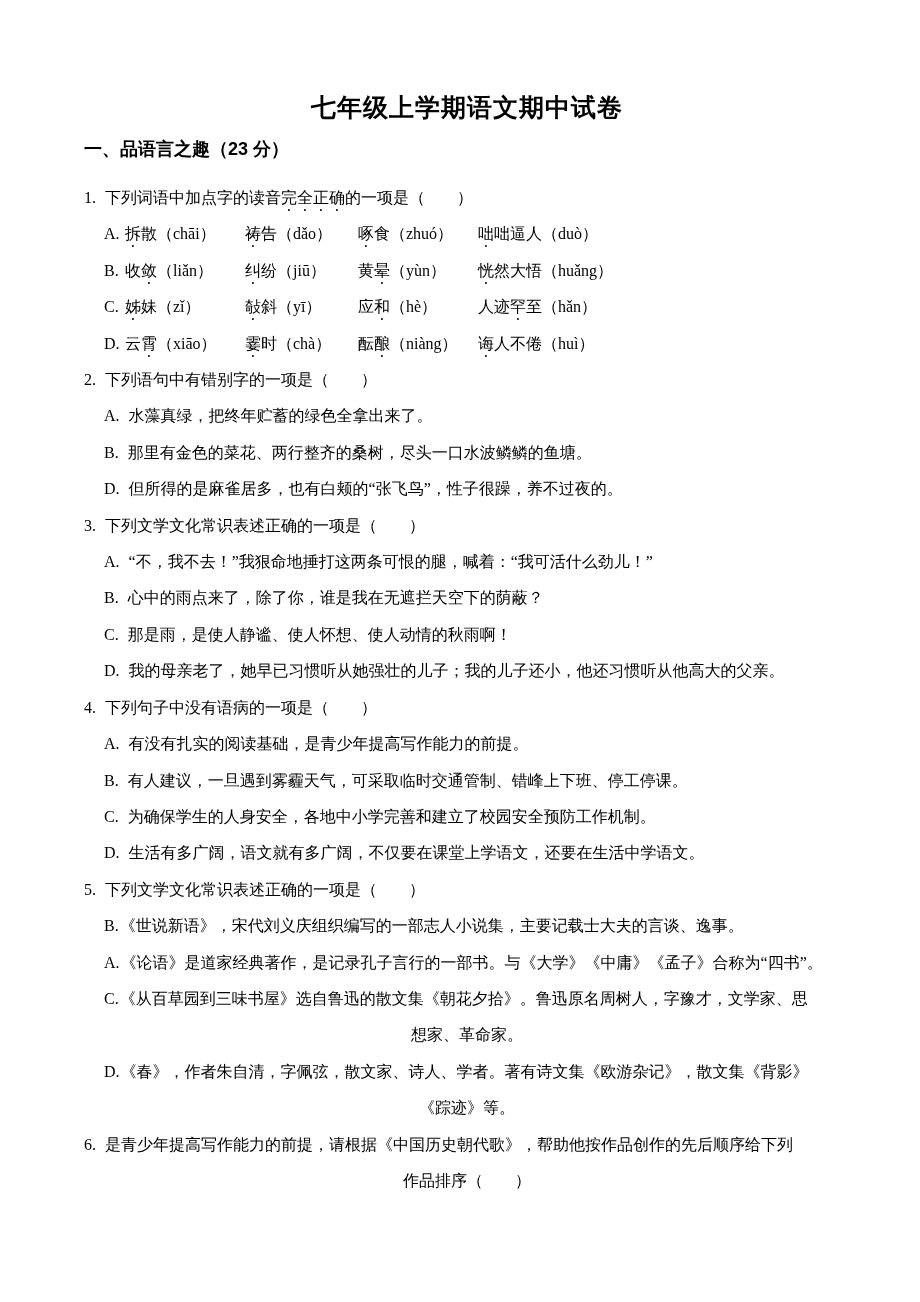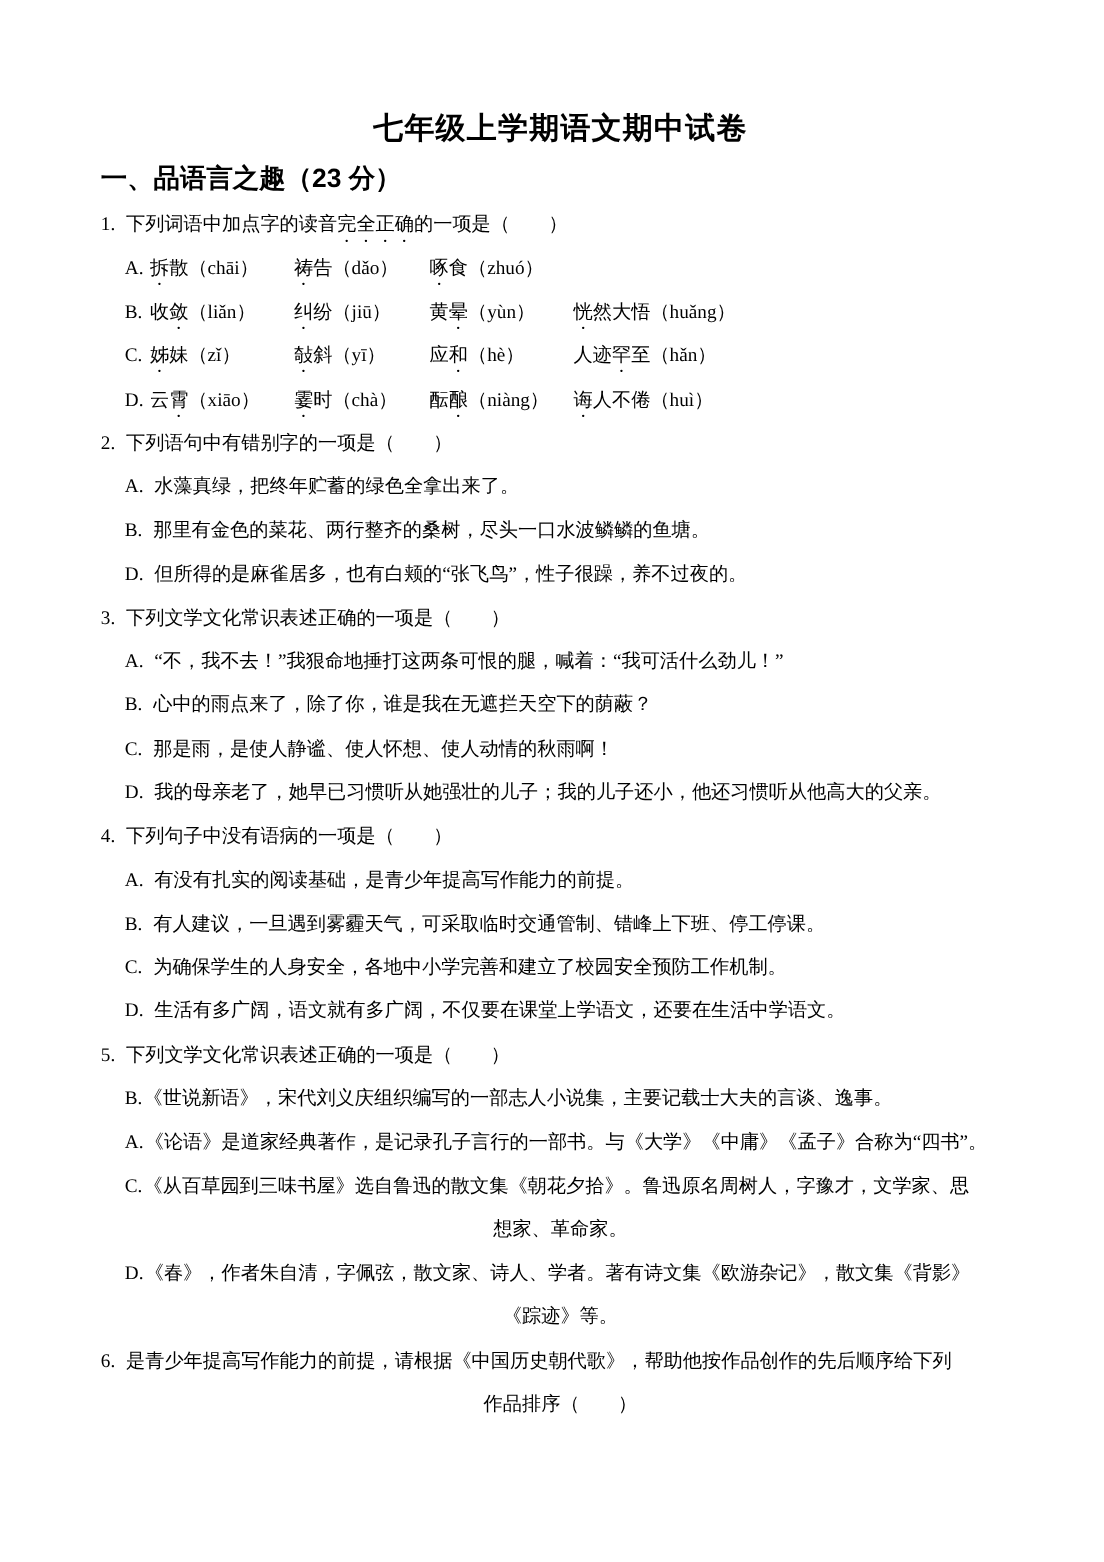--- a/index.html
+++ b/index.html
@@ -10,23 +10,23 @@
     overflow:hidden;
   }
   .page{padding:92px 70px 0 84px;}
   .title{
     margin:0;text-align:center;color:#000;
     font-family:"Liberation Sans","DejaVu Sans",sans-serif;
     font-weight:700;font-size:25px;line-height:30px;
     letter-spacing:1px;
   }
   .section{
-    margin:10px 0 4px 0;color:#000;
+    margin:10px 0 14px 0;color:#000;
     font-family:"Liberation Sans","DejaVu Sans",sans-serif;
-    font-weight:700;font-size:22px;line-height:34px;
+    font-weight:700;font-size:18px;line-height:34px;
   }
   p{margin:0;}
   .stem,.opt,.cont{
     font-size:16px;line-height:36.4px;color:#000;
   }
   .nowrap{white-space:nowrap;}
   .opt{text-indent:20px;}
   .cont{text-indent:0;text-align:center;}
   .qnum{margin-right:9px;}
   .opt-label{margin-right:9px;}
@@ -55,20 +55,21 @@
 
   <h2 class="section">一、品语言之趣（23 分）</h2>
 
   <section>
     <p class="stem nowrap"><span class="qnum">1.</span><span><span>下列词语中加点字的读音</span><span class="em">完全正确</span><span>的一项是（　　）</span></span></p>
     <div class="word-row">
       <span>A.</span>
       <span><span class="em">拆</span><span>散（chāi）</span></span>
       <span><span class="em">祷</span><span>告（dǎo）</span></span>
       <span><span class="em">啄</span><span>食（zhuó）</span></span>
+      <span><span class="em">咄</span><span>咄逼人（duò）</span></span>
     </div>
     <div class="word-row">
       <span>B.</span>
       <span><span>收</span><span class="em">敛</span><span>（liǎn）</span></span>
       <span><span class="em">纠</span><span>纷（jiū）</span></span>
       <span><span>黄</span><span class="em">晕</span><span>（yùn）</span></span>
       <span><span class="em">恍</span><span>然大悟（huǎng）</span></span>
     </div>
     <div class="word-row">
       <span>C.</span>

